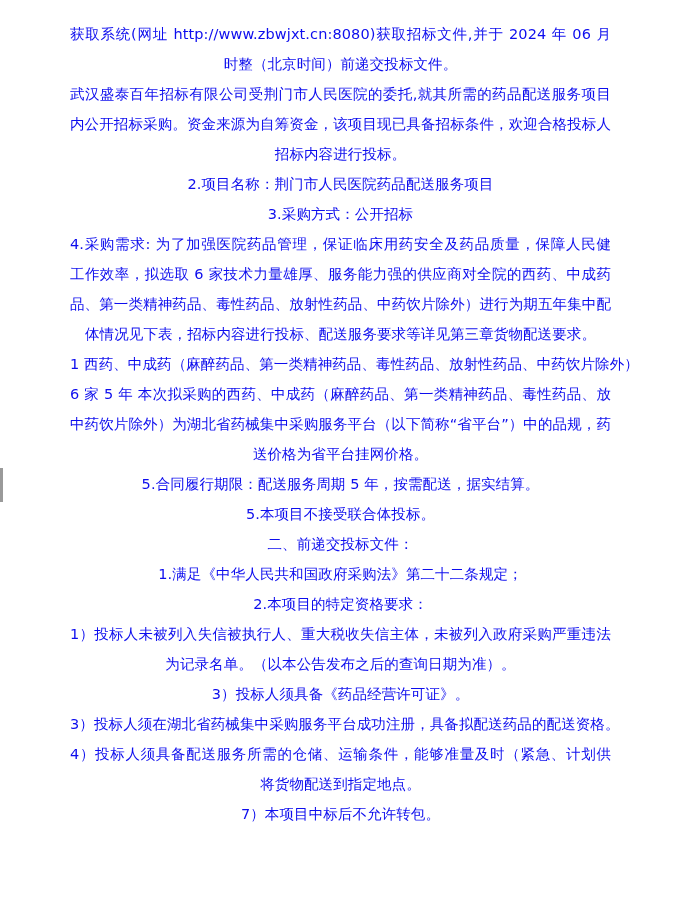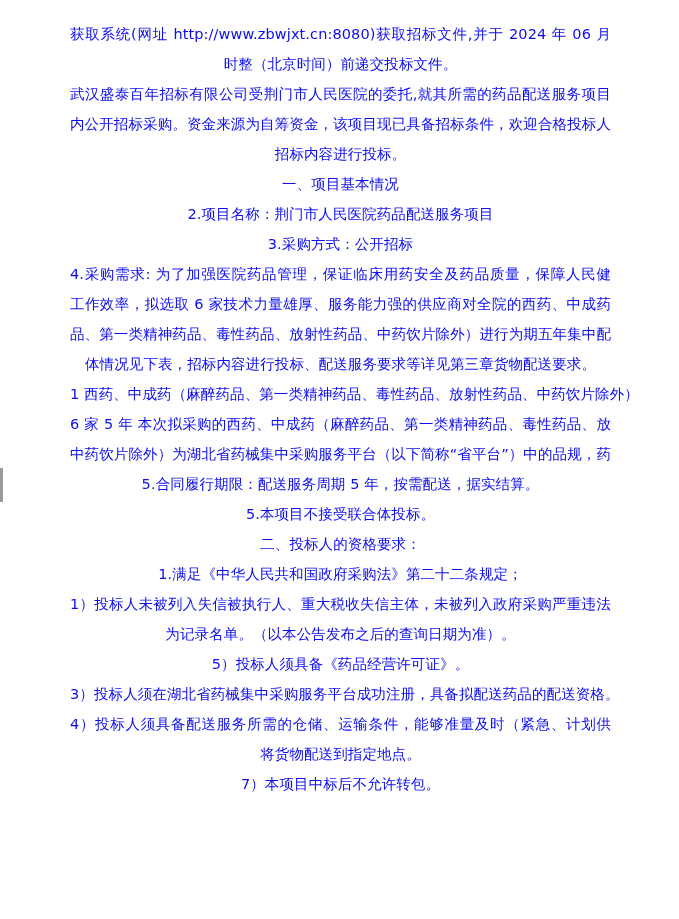--- a/index.html
+++ b/index.html
@@ -48,34 +48,35 @@
 <body style="background: rgb(255, 255, 255);">
 
 <div class="edge-artifact" style="background: rgb(154, 154, 154);"></div>
 
 <div class="doc" id="doc-body" style="color: rgb(13, 13, 238);">
     <div class="ln full">获取系统(网址 http://www.zbwjxt.cn:8080)获取招标文件,并于 2024 年 06 月 04 日 14:00</div>
     <div class="ln">时整（北京时间）前递交投标文件。</div>
     <div class="ln full">武汉盛泰百年招标有限公司受荆门市人民医院的委托,就其所需的药品配送服务项目进行国</div>
     <div class="ln full">内公开招标采购。资金来源为自筹资金，该项目现已具备招标条件，欢迎合格投标人就以下</div>
     <div class="ln">招标内容进行投标。</div>
-    <div class="ln">一、项目基本情况</div>
     <div class="ln">2.项目名称：荆门市人民医院药品配送服务项目</div>
     <div class="ln">3.采购方式：公开招标</div>
     <div class="ln full">4.采购需求: 为了加强医院药品管理，保证临床用药安全及药品质量，保障人民健康，提高</div>
     <div class="ln full">工作效率，拟选取 6 家技术力量雄厚、服务能力强的供应商对全院的西药、中成药（麻醉药</div>
     <div class="ln full">品、第一类精神药品、毒性药品、放射性药品、中药饮片除外）进行为期五年集中配送。具</div>
     <div class="ln">体情况见下表，招标内容进行投标、配送服务要求等详见第三章货物配送要求。</div>
     <div class="ln">1 西药、中成药（麻醉药品、第一类精神药品、毒性药品、放射性药品、中药饮片除外）</div>
     <div class="ln full">6 家 5 年 本次拟采购的西药、中成药（麻醉药品、第一类精神药品、毒性药品、放射性药品、</div>
     <div class="ln full">中药饮片除外）为湖北省药械集中采购服务平台（以下简称“省平台”）中的品规，药品配</div>
+    <div class="ln">送价格为省平台挂网价格。</div>
     <div class="ln">5.合同履行期限：配送服务周期 5 年，按需配送，据实结算。</div>
     <div class="ln">5.本项目不接受联合体投标。</div>
-    <div class="ln">二、投标人的资格要求：</div>
+    <div class="ln">二、前递交投标文件：</div>
     <div class="ln">1.满足《中华人民共和国政府采购法》第二十二条规定；</div>
+    <div class="ln">2.本项目的特定资格要求：</div>
     <div class="ln full">1）投标人未被列入失信被执行人、重大税收失信主体，未被列入政府采购严重违法失信行</div>
     <div class="ln">为记录名单。（以本公告发布之后的查询日期为准）。</div>
-    <div class="ln">5）投标人须具备《药品经营许可证》。</div>
+    <div class="ln">3）投标人须具备《药品经营许可证》。</div>
     <div class="ln">3）投标人须在湖北省药械集中采购服务平台成功注册，具备拟配送药品的配送资格。</div>
     <div class="ln full">4）投标人须具备配送服务所需的仓储、运输条件，能够准量及时（紧急、计划供应）、免费</div>
     <div class="ln">将货物配送到指定地点。</div>
     <div class="ln">7）本项目中标后不允许转包。</div>
   </div>
 
 </body></html>

